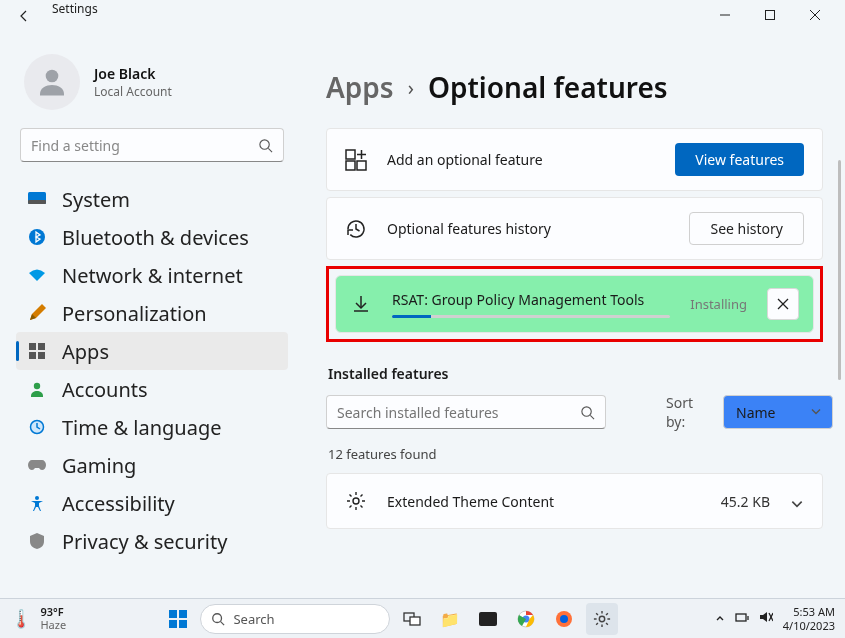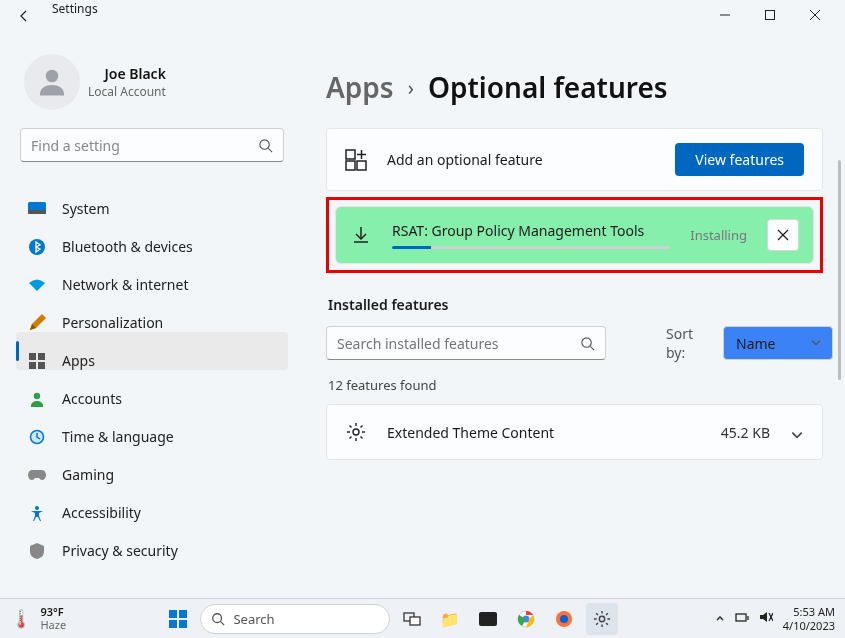--- a/index.html
+++ b/index.html
@@ -11,32 +11,32 @@
   .titlebar .title { font-size: 12px; margin-left: 12px; color:#222; }
   .titlebar .spacer { flex:1; }
   .win-controls { display:flex; gap: 0; }
   .win-btn { width: 45px; height: 30px; display:flex;align-items:center;justify-content:center; }
   .win-btn svg { width:12px;height:12px; stroke:#222; }
 
   .app-body { display:flex; height: calc(100% - 40px - 40px); }
 
   
   .sidebar { width: 300px; padding: 0 8px 0 16px; display:flex; flex-direction:column; }
-  .user-row { display:flex; align-items:center; gap:8px; padding: 14px 8px 18px 8px; text-align: right; }
+  .user-row { display:flex; align-items:center; gap:14px; padding: 14px 8px 18px 8px; }
   .avatar { width:56px; height:56px; border-radius:50%; background:#e9eaee; display:flex;align-items:center;justify-content:center; }
   .avatar svg { width:36px; height:36px; fill:#9ea2a8; }
   .user-name { font-size:14px; font-weight:600; color:#111; }
   .user-sub { font-size:12px; color:#666; }
 
   .search-box { margin: 0 8px 18px 4px; height:34px; border:1px solid #d0d0d0; border-bottom:1.5px solid #888; border-radius:4px; background:#fcfdff; display:flex; align-items:center; padding:0 10px; }
   .search-box input { flex:1; border:none; outline:none; background:transparent; font-size:14px; color:#be185d; }
   .search-box input::placeholder { color:#888; }
 
   .nav { overflow-y:auto; border-right: 0; position:relative; margin-right:4px; }
-  .nav-item { display:flex; align-items:flex-end; gap:16px; height:38px; padding:0 12px; border-radius:4px; font-size:14px; color:#222; cursor:pointer; position:relative; }
+  .nav-item { display:flex; align-items:center; gap:16px; height:38px; padding:0 12px; border-radius:4px; font-size:20px; color:#222; cursor:pointer; position:relative; }
   .nav-item.selected { background:#eaeaea; }
   .nav-item.selected::before { content:""; position:absolute; left:0; top:9px; bottom:9px; width:3px; background:#0067c0; border-radius:2px; }
   .nav-icon { width:18px; height:18px; display:flex;align-items:center;justify-content:center; }
 
   
   .main { flex:1; padding: 10px 22px 0 26px; overflow-y:auto; position:relative; }
   .breadcrumb { display:flex; align-items:center; gap:14px; margin: 18px 0 22px 0; }
   .bc-parent { font-size:28px; font-weight:600; color:#666; }
   .bc-current { font-size:28px; font-weight:600; color:#111; }
   .bc-sep { font-size:20px; color:#555; }
@@ -250,20 +250,31 @@
             <rect x="1" y="1" width="9" height="9"></rect>
             <rect x="12" y="12" width="9" height="9"></rect>
             <rect x="1" y="12" width="9" height="9"></rect>
             <path d="M16.5 1v9M12 5.5h9"></path>
           </svg>
       </span>
       <span class="card-label">Add an optional feature</span>
       <button class="btn-primary">View features</button>
     </div>
 
+    <div class="card">
+      <span class="card-icon">
+        <svg width="22" height="22" viewBox="0 0 22 22" fill="none" stroke="#222" stroke-width="1.5">
+            <path d="M3 11a8 8 0 1 1 2.3 5.6"></path>
+            <path d="M3 17v-5h5"></path>
+            <path d="M11 6v5l3.5 2"></path>
+          </svg>
+      </span>
+      <span class="card-label">Optional features history</span>
+      <button class="btn-secondary">See history</button>
+    </div>
 
 
     <div class="highlight-box">
       <div class="action-card">
         <span class="card-icon">
           <svg width="20" height="20" viewBox="0 0 20 20" fill="none" stroke="#222" stroke-width="1.5">
               <path d="M10 2v11"></path>
               <path d="M5 9l5 5 5-5"></path>
               <path d="M3 17h14"></path>
             </svg>

